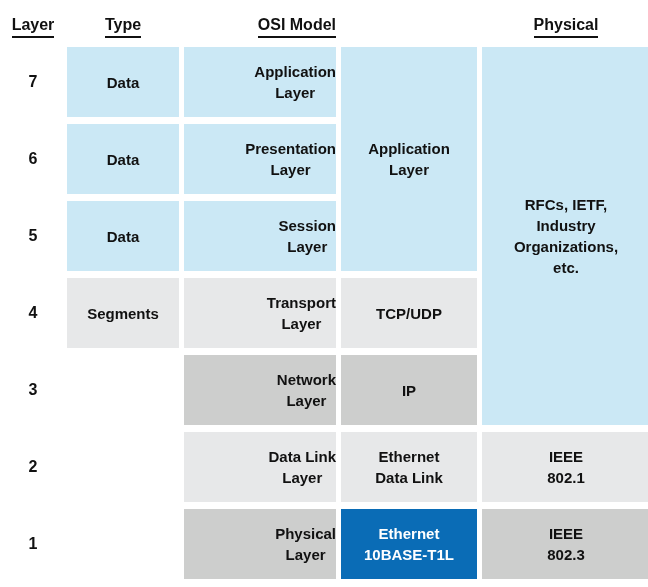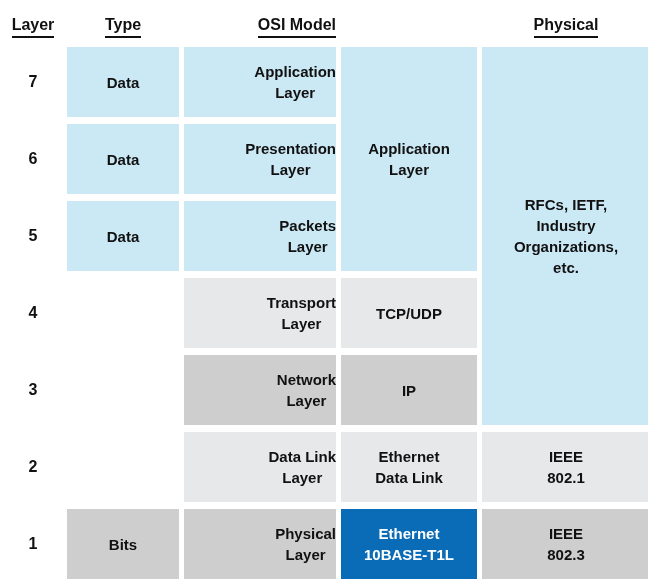--- a/index.html
+++ b/index.html
@@ -97,27 +97,27 @@
   <div class="cell layer-num c1 r3">6</div>
   <div class="cell layer-num c1 r4">5</div>
   <div class="cell layer-num c1 r5">4</div>
   <div class="cell layer-num c1 r6">3</div>
   <div class="cell layer-num c1 r7">2</div>
   <div class="cell layer-num c1 r8">1</div>
 
   <div class="cell bg-blue  c2 r2">Data</div>
   <div class="cell bg-blue  c2 r3">Data</div>
   <div class="cell bg-blue  c2 r4">Data</div>
-  <div class="cell bg-dgray c2 r8">Bits</div>
+  <div class="cell bg-lgray c2 r5">Segments</div>
 
   <div class="cell bg-blue  c3 r2">Application
 Layer</div>
   <div class="cell bg-blue  c3 r3">Presentation
 Layer</div>
-  <div class="cell bg-blue  c3 r4">Packets
+  <div class="cell bg-blue  c3 r4">Session
 Layer</div>
   <div class="cell bg-lgray c3 r5">Transport
 Layer</div>
   <div class="cell bg-dgray c3 r6">Network
 Layer</div>
   <div class="cell bg-lgray c3 r7">Data Link
 Layer</div>
   <div class="cell bg-dgray c3 r8">Physical
 Layer</div>
 

